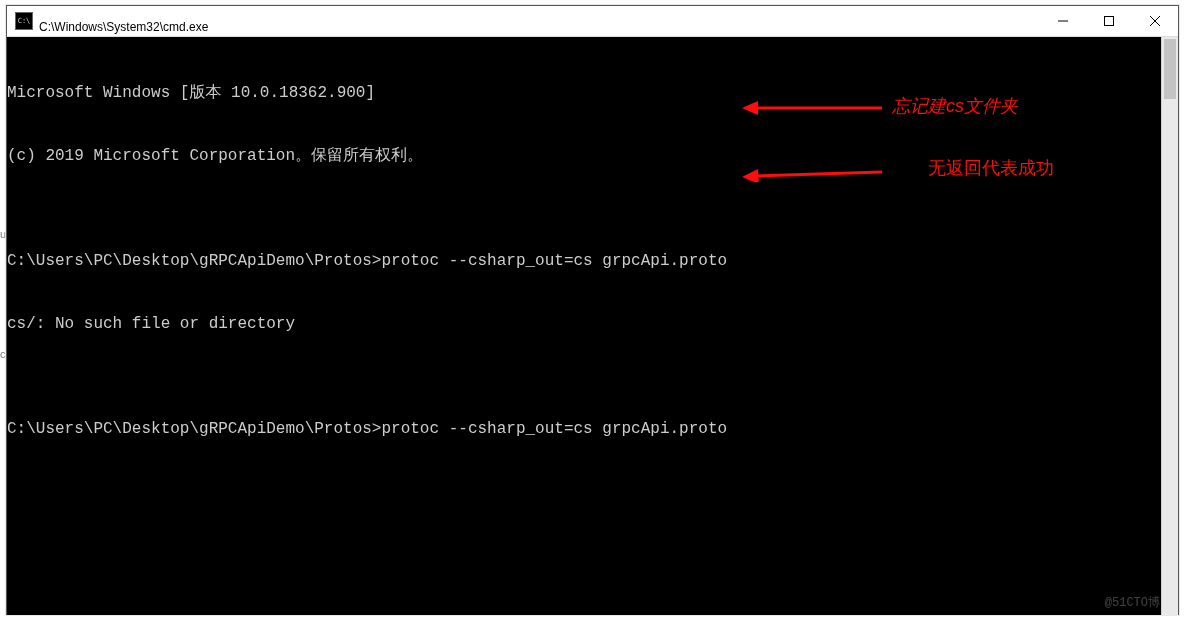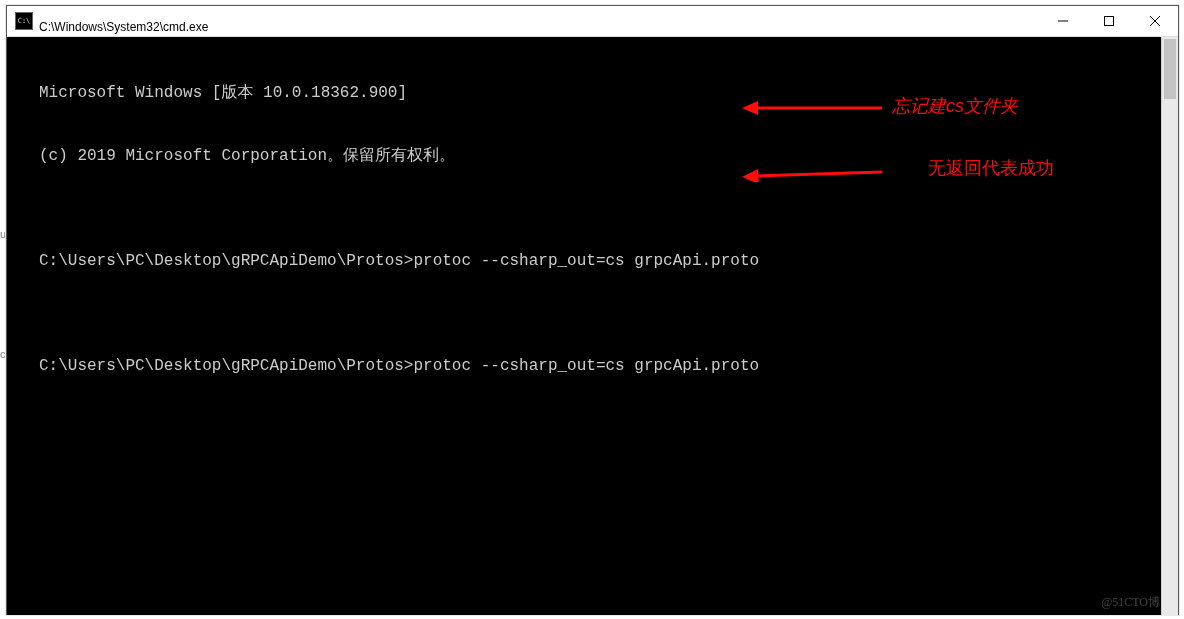--- a/index.html
+++ b/index.html
@@ -78,21 +78,21 @@
     right: 17px; 
     bottom: 0;
     padding: 4px 0 0 0;
     color: #cccccc;
     font-family: "NSimSun", "SimSun", Consolas, "Courier New", monospace;
     font-size: 16px;
     line-height: 21px;
     white-space: pre;
     overflow: hidden;
   }
-  .term-body div { white-space: pre; padding-left: 32px; }
+  .term-body div { white-space: pre; }
   .scrollbar {
     position: absolute;
     right: 0;
     top: 0;
     width: 17px;
     height: 100%;
     background: #e9e9e9;
     border-left: 1px solid #cfcfcf;
     box-sizing: border-box;
   }
@@ -124,21 +124,21 @@
   }
   .arrow {
     position: absolute;
   }
   .watermark {
     position: absolute;
     right: 18px;
     bottom: 4px;
     color: rgba(255,255,255,0.25);
     font-size: 12px;
-    font-family: Liberation Serif, serif;
+    font-family: Liberation Mono, monospace;
   }
   .sliver {
     position: absolute;
     left: 0;
     width: 6px;
     color: #7b7b7b;
     font-size: 11px;
     background: #fff;
   }
 </style>
@@ -172,20 +172,21 @@
       </div>
     </div>
   </div>
 
   <div class="terminal">
     <div class="term-body">
       <div>Microsoft Windows [版本 10.0.18362.900]</div>
       <div>(c) 2019 Microsoft Corporation。保留所有权利。</div>
       <div></div>
       <div>C:\Users\PC\Desktop\gRPCApiDemo\Protos&gt;protoc --csharp_out=cs grpcApi.proto</div>
+      <div>cs/: No such file or directory</div>
       <div></div>
       <div>C:\Users\PC\Desktop\gRPCApiDemo\Protos&gt;protoc --csharp_out=cs grpcApi.proto</div>
       <div></div>
     </div>
 
     <div class="scrollbar">
       <div class="scroll-thumb"></div>
     </div>
 
     <div class="watermark">@51CTO博</div>

